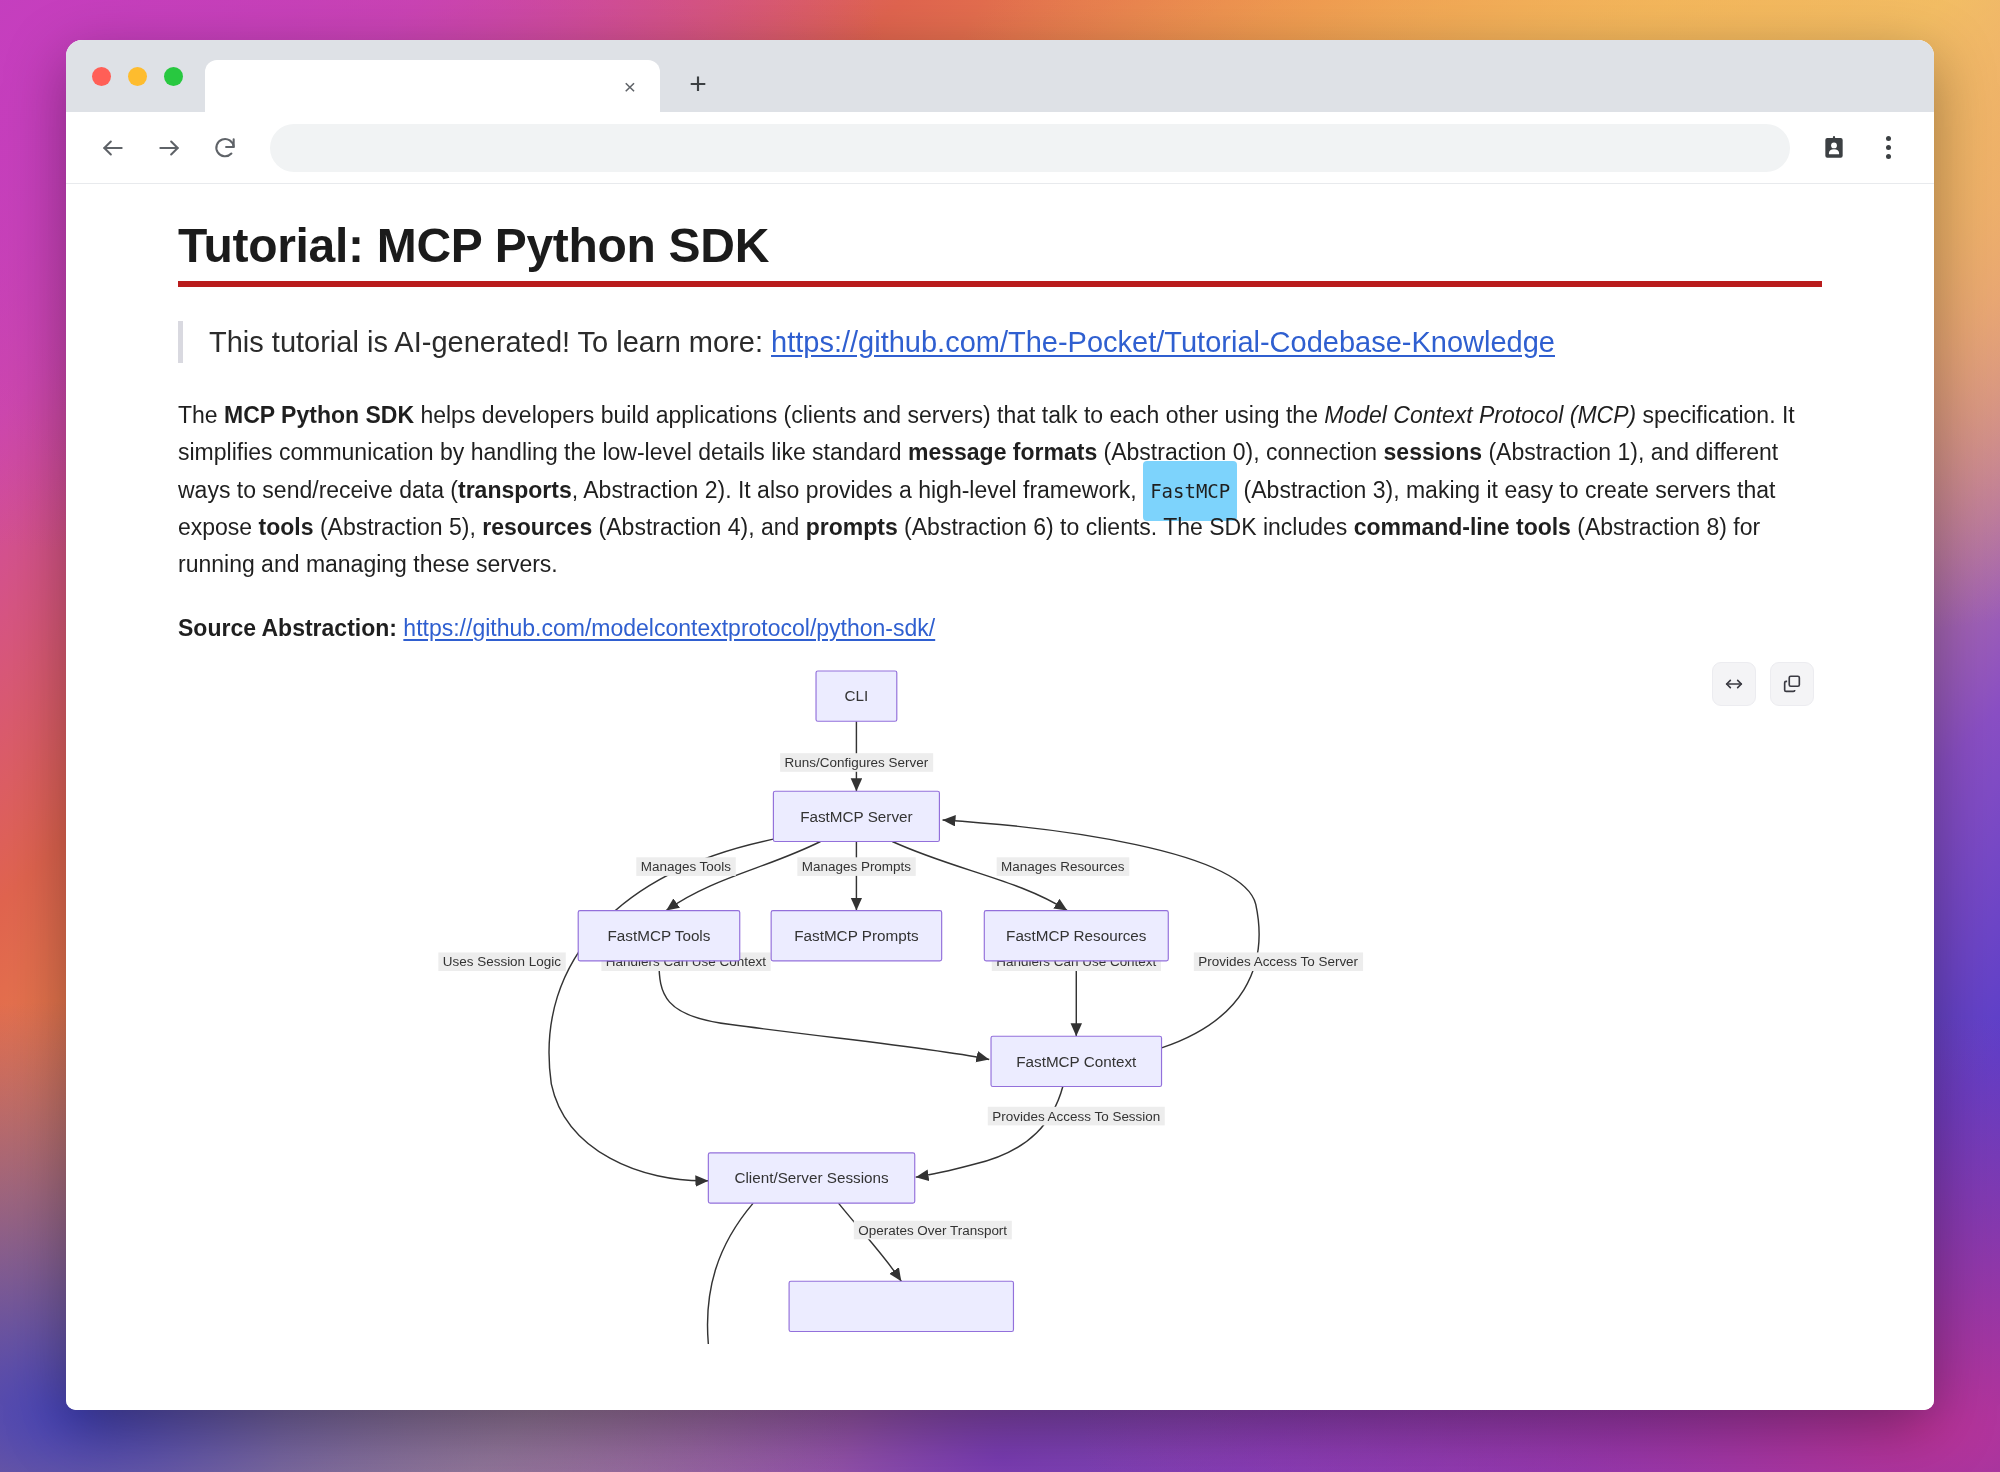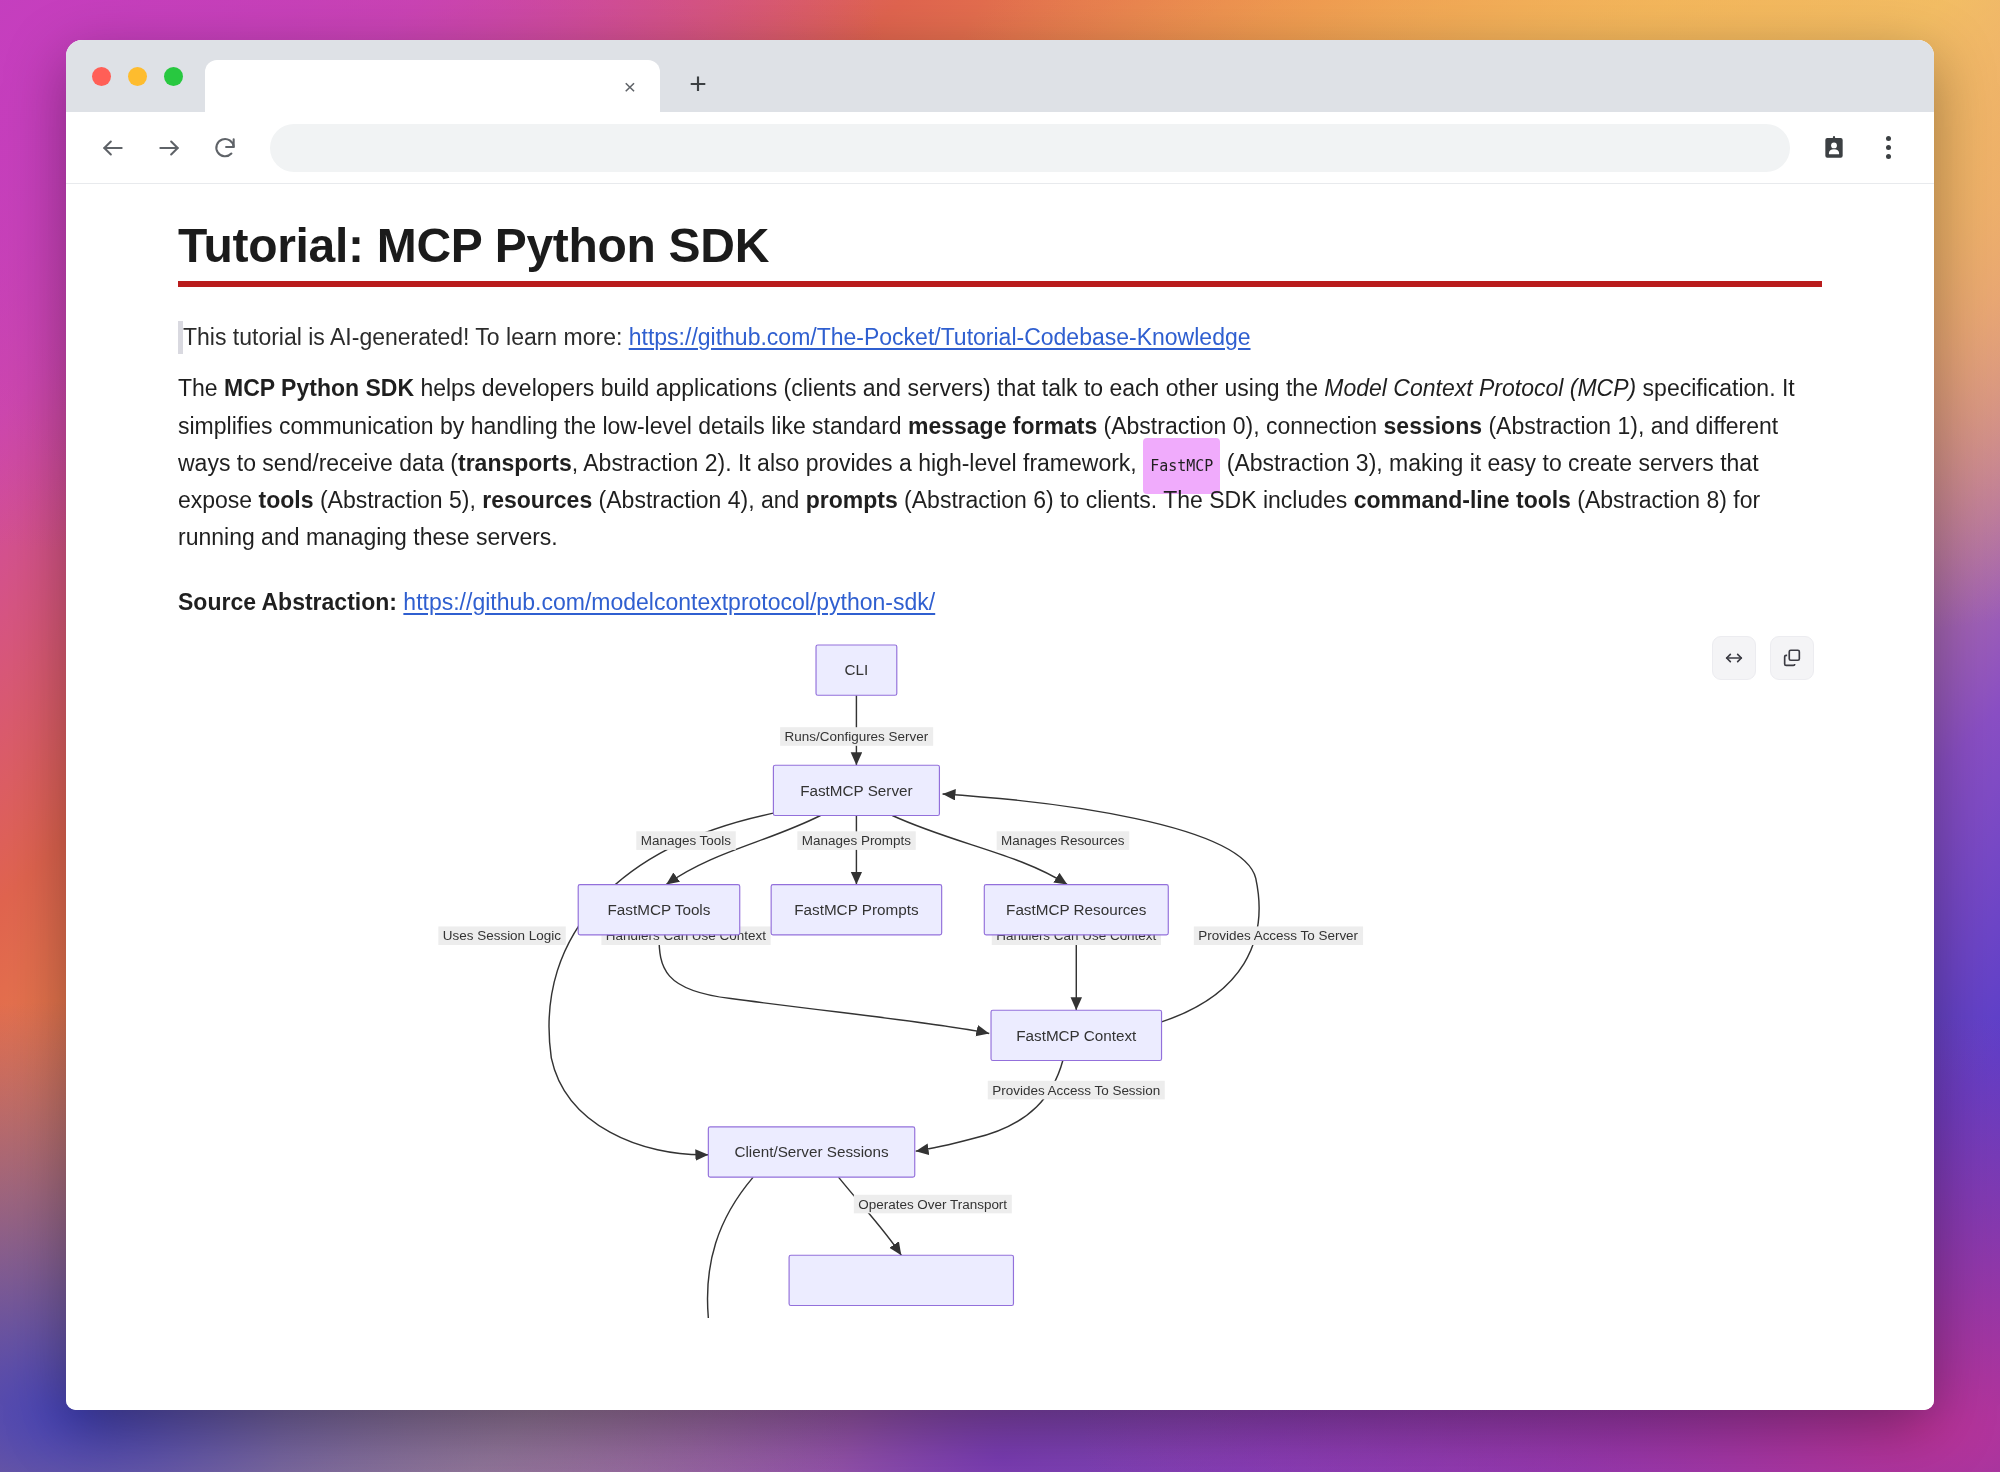--- a/index.html
+++ b/index.html
@@ -83,31 +83,31 @@
   
   .viewport { flex:1; background:#fff; overflow:hidden; position:relative; }
   .page { padding:34px 112px 0 112px; }
 
   h1.page-title {
     font-size:48px; font-weight:600; color:#1b1b1b; letter-spacing:-.3px;
     padding-bottom:8px; border-bottom:6px solid #b91c1c; margin-bottom:34px;
   }
 
   blockquote.note {
-    border-left:5px solid #d9d9e0; margin-bottom:16px;
-    font-size:23px; color:#2b2b2b; line-height:1.45;
+    border-left:5px solid #d9d9e0; padding-left:26px; margin-bottom:34px;
+    font-size:29px; color:#2b2b2b; line-height:1.45;
   }
   a { color:#2f5fd0; text-decoration:underline; text-underline-offset:3px; }
 
   p.lede { font-size:23px; line-height:1.62; color:#1f1f1f; margin-bottom:32px; }
   p.lede b { font-weight:700; }
   p.lede i { font-style:italic;text-align:center; }
   code.inline {
-    font-family:"DejaVu Sans Mono", monospace; font-size:15px;
-    background:#f0abfc; border-radius:4px; padding:19px 7px;
+    font-family:"DejaVu Sans Mono", monospace; font-size:19px;
+    background:#7dd3fc; border-radius:4px; padding:19px 7px;
   }
   p.repo { font-size:23px; color:#1f1f1f; margin-bottom:20px; }
   p.repo b { font-weight:700; }
 
   
   .diagram-wrap { position:relative; margin-top:14px; }
   .diagram-tools {
     position:absolute; right:8px; top:0; display:flex; gap:14px; z-index:5;
   }
   .tool-btn {

